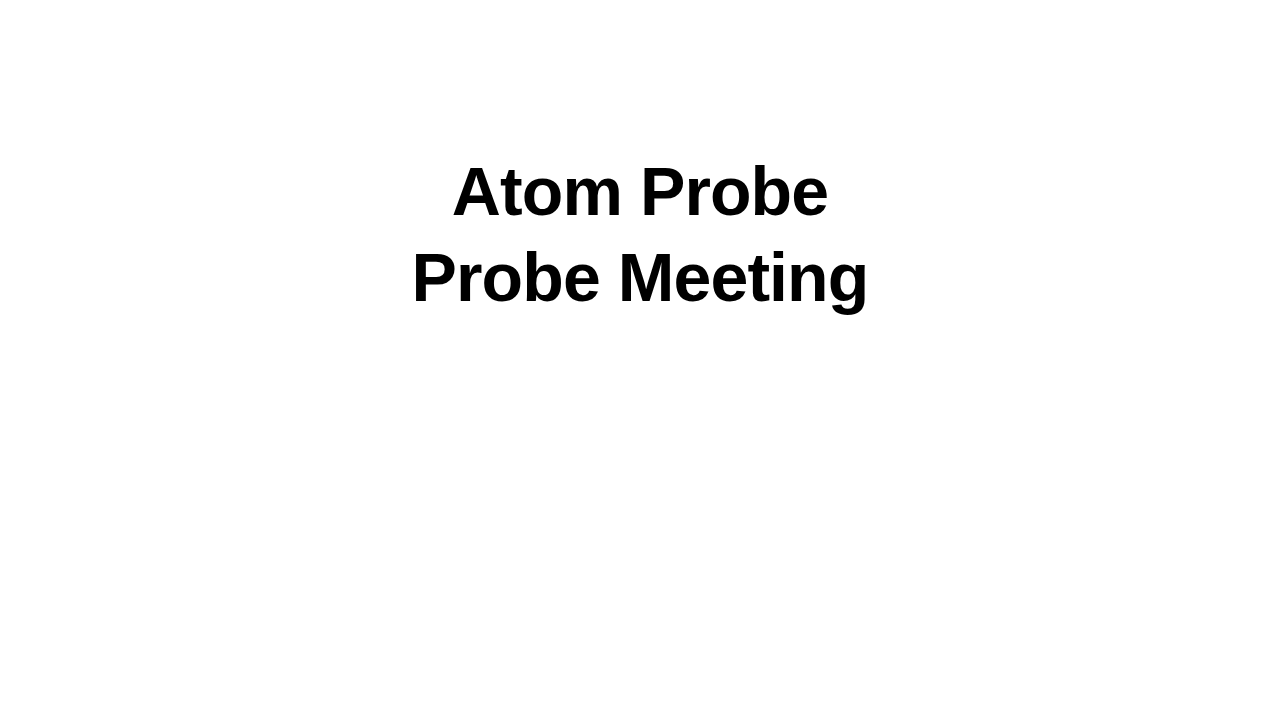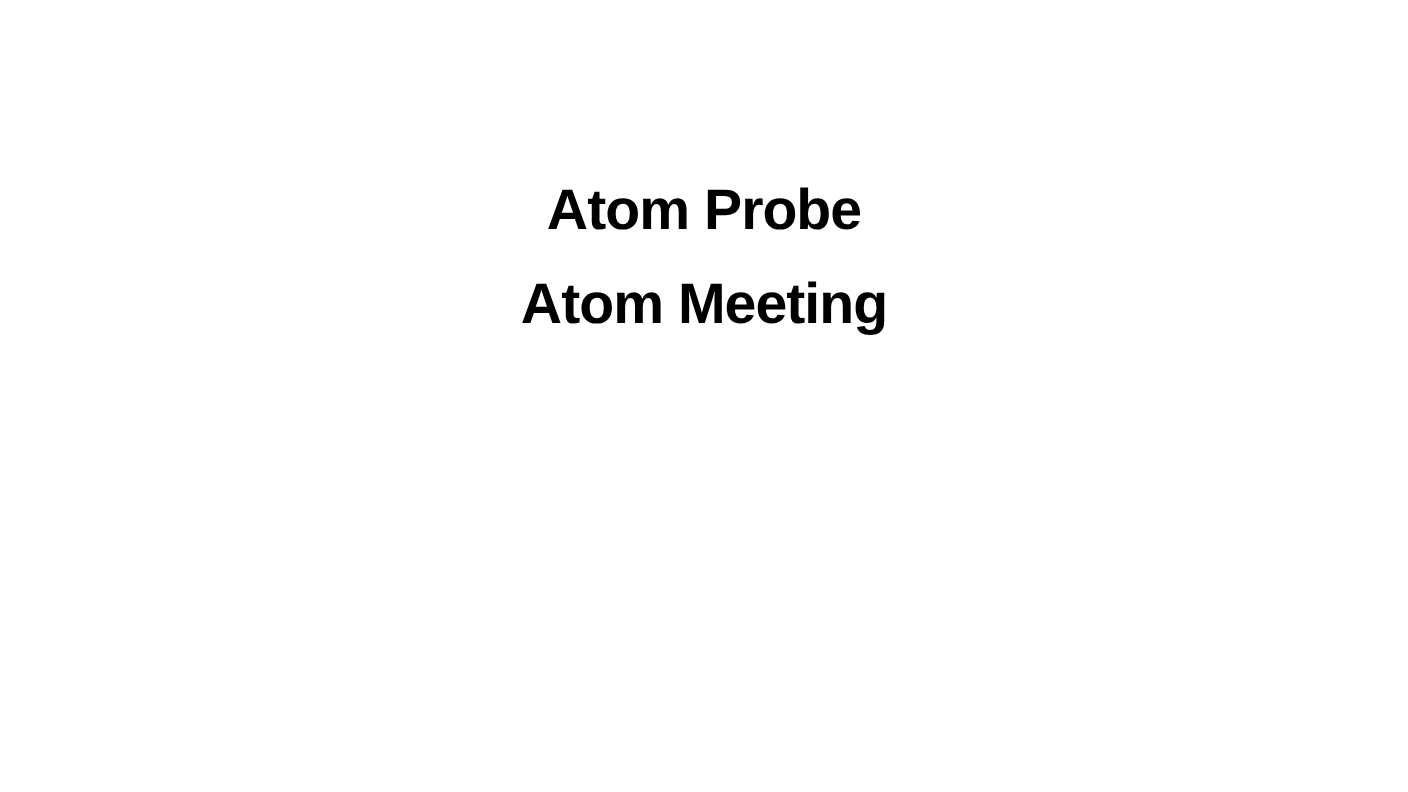--- a/index.html
+++ b/index.html
@@ -37,30 +37,30 @@
     text-align: center;
     user-select: none;
   }
 
   .title-line {
     display: block;
     margin: 0;
     padding: 0;
     color: #000000;
     font-family: "Liberation Sans", "DejaVu Sans", sans-serif;
-    font-size: 52px;
+    font-size: 68px;
     font-weight: 700;
     line-height: 86px;
     letter-spacing: -0.9px;
     white-space: nowrap;
   }
 </style>
 </head>
 <body>
 
 <div class="slide">
 
   <div class="title-block">
     <span class="title-line">Atom Probe</span>
-    <span class="title-line">Atom Meeting</span>
+    <span class="title-line">Probe Meeting</span>
   </div>
 
 </div>
 
 </body></html>

